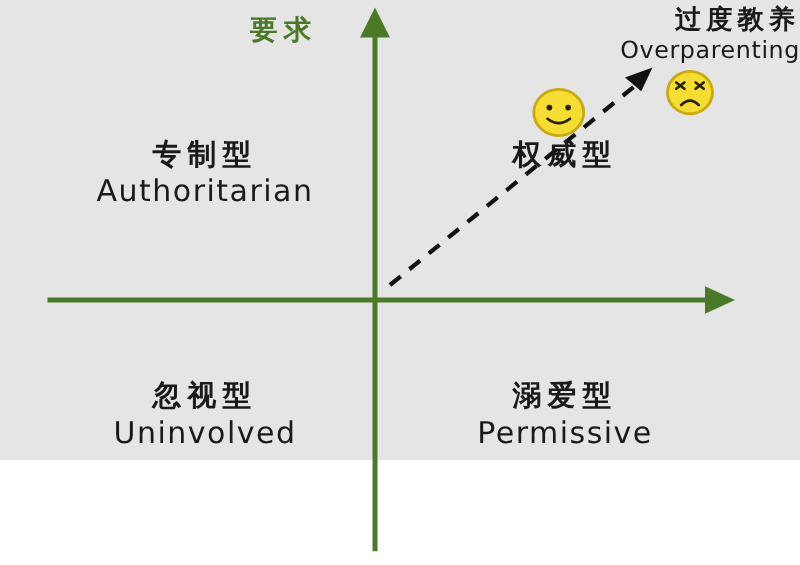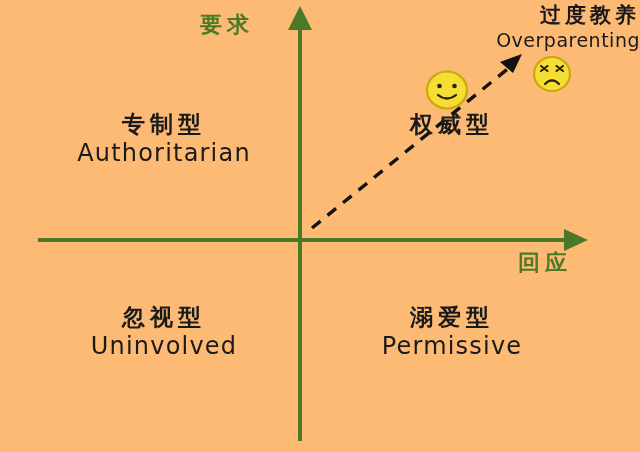--- a/index.html
+++ b/index.html
@@ -12,22 +12,22 @@
     height: 452px;
     background: #ffffff;
     font-family: "DejaVu Sans", "Liberation Sans", sans-serif;
     overflow: hidden;
     position: relative;
   }
   #stage {
     position: absolute;
     left: 0; top: 0;
     width: 640px;
-    height: 452px;
-    background: #fdba74;
+    height: 368px;
+    background: #e5e5e5;
   }
   #axes-svg, #arrow-svg {
     position: absolute;
     left: 0; top: 0;
     width: 640px;
     height: 452px;
   }
   #axes-svg { z-index: 1; }
   #arrow-svg { z-index: 2; }
 
@@ -115,21 +115,20 @@
     <polygon points="588,240 564,251 564,229" fill="#4a7a27"></polygon>
   </svg>
 
   <svg id="arrow-svg" viewBox="0 0 640 452" xmlns="http://www.w3.org/2000/svg">
     <line x1="312" y1="228" x2="510" y2="67" stroke="#121212" stroke-width="3.4" stroke-dasharray="11 9" stroke-linecap="butt"></line>
     <polygon points="522,54 500,62 513,73" fill="#121212"></polygon>
   </svg>
 
   <div class="axis-label" id="y-axis-label">要求</div>
 
-  <div class="axis-label" id="x-axis-label">回应</div>
 
   <div class="quadrant" id="quad-authoritarian">
     <div class="q-cn">专制型</div>
     <div class="q-en">Authoritarian</div>
   </div>
 
   <div class="quadrant" id="quad-authoritative">
     <div class="q-cn">权威型</div>
   </div>
 

